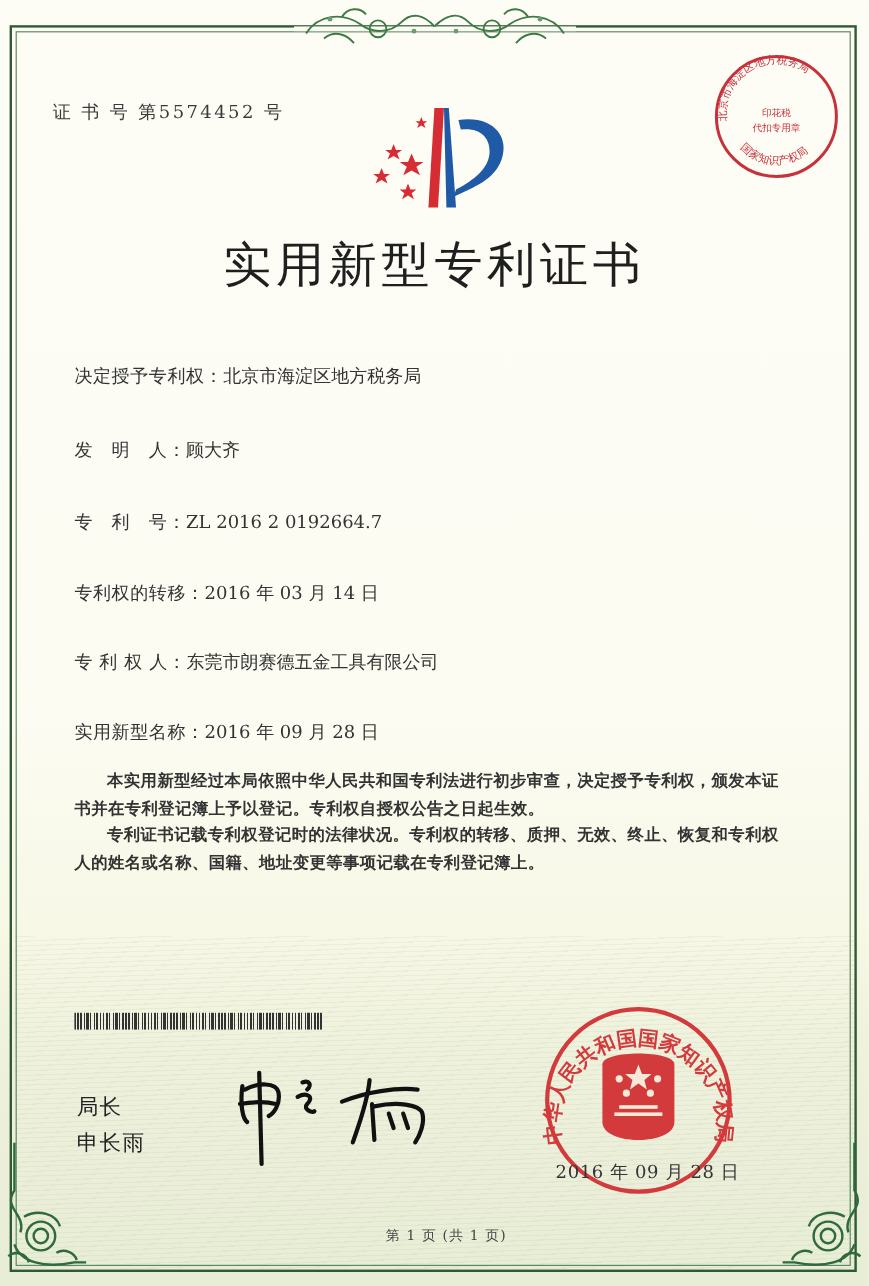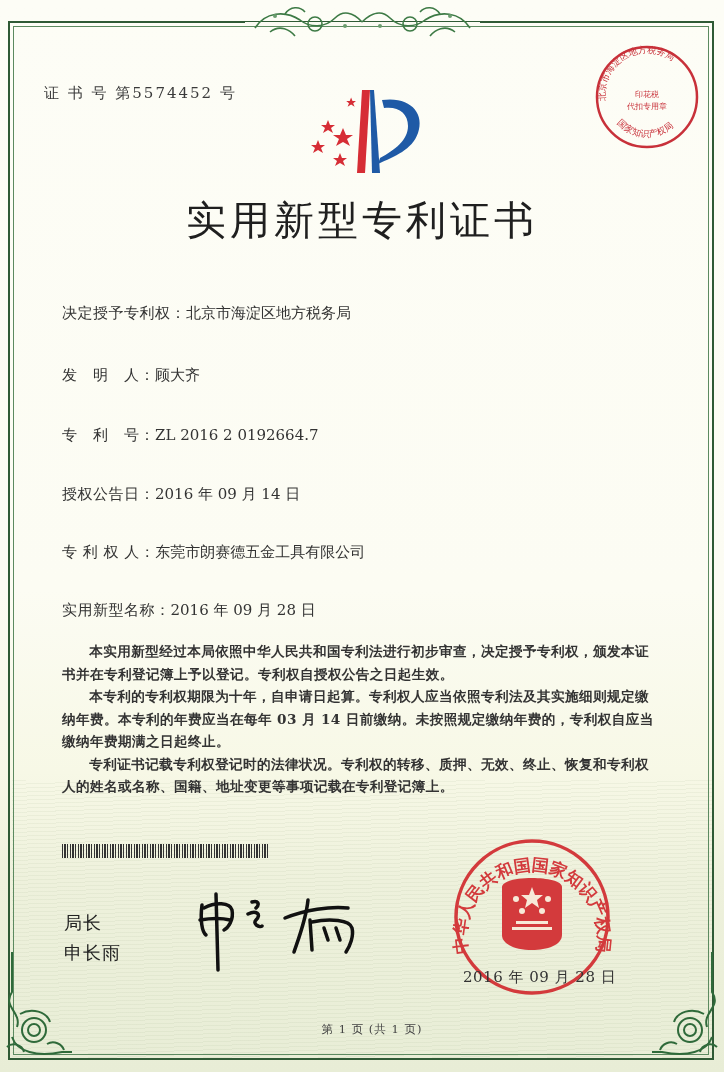--- a/index.html
+++ b/index.html
@@ -161,32 +161,31 @@
 <div class="field" style="top:304px">
   <span class="lbl">决定授予专利权：</span><span class="val">北京市海淀区地方税务局</span>
 </div>
 <div class="field" style="top:366px">
   <span class="lbl">发　明　人：</span><span class="val">顾大齐</span>
 </div>
 <div class="field" style="top:426px">
   <span class="lbl">专　利　号：</span><span class="val">ZL 2016 2 0192664.7</span>
 </div>
 <div class="field" style="top:485px">
-  <span class="lbl">授权公告日：</span><span class="val">2016 年 09 月 14 日</span>
+  <span class="lbl">专利权的转移：</span><span class="val">2016 年 03 月 14 日</span>
 </div>
 <div class="field" style="top:543px">
   <span class="lbl">专 利 权 人：</span><span class="val">东莞市朗赛德五金工具有限公司</span>
 </div>
 <div class="field" style="top:601px">
   <span class="lbl">实用新型名称：</span><span class="val">2016 年 09 月 28 日</span>
 </div>
 
 <div class="body-text">
   <p>本实用新型经过本局依照中华人民共和国专利法进行初步审查，决定授予专利权，颁发本证书并在专利登记簿上予以登记。专利权自授权公告之日起生效。</p>
-  <p>本专利的专利权期限为十年，自申请日起算。专利权人应当依照专利法及其实施细则规定缴纳年费。本专利的年费应当在每年 03 月 14 日前缴纳。未按照规定缴纳年费的，专利权自应当缴纳年费期满之日起终止。</p>
   <p>专利证书记载专利权登记时的法律状况。专利权的转移、质押、无效、终止、恢复和专利权人的姓名或名称、国籍、地址变更等事项记载在专利登记簿上。</p>
 </div>
 
 <div class="barcode"></div>
 
 <div class="director">
   <div>局长</div>
   <div>申长雨</div>
 </div>
 

